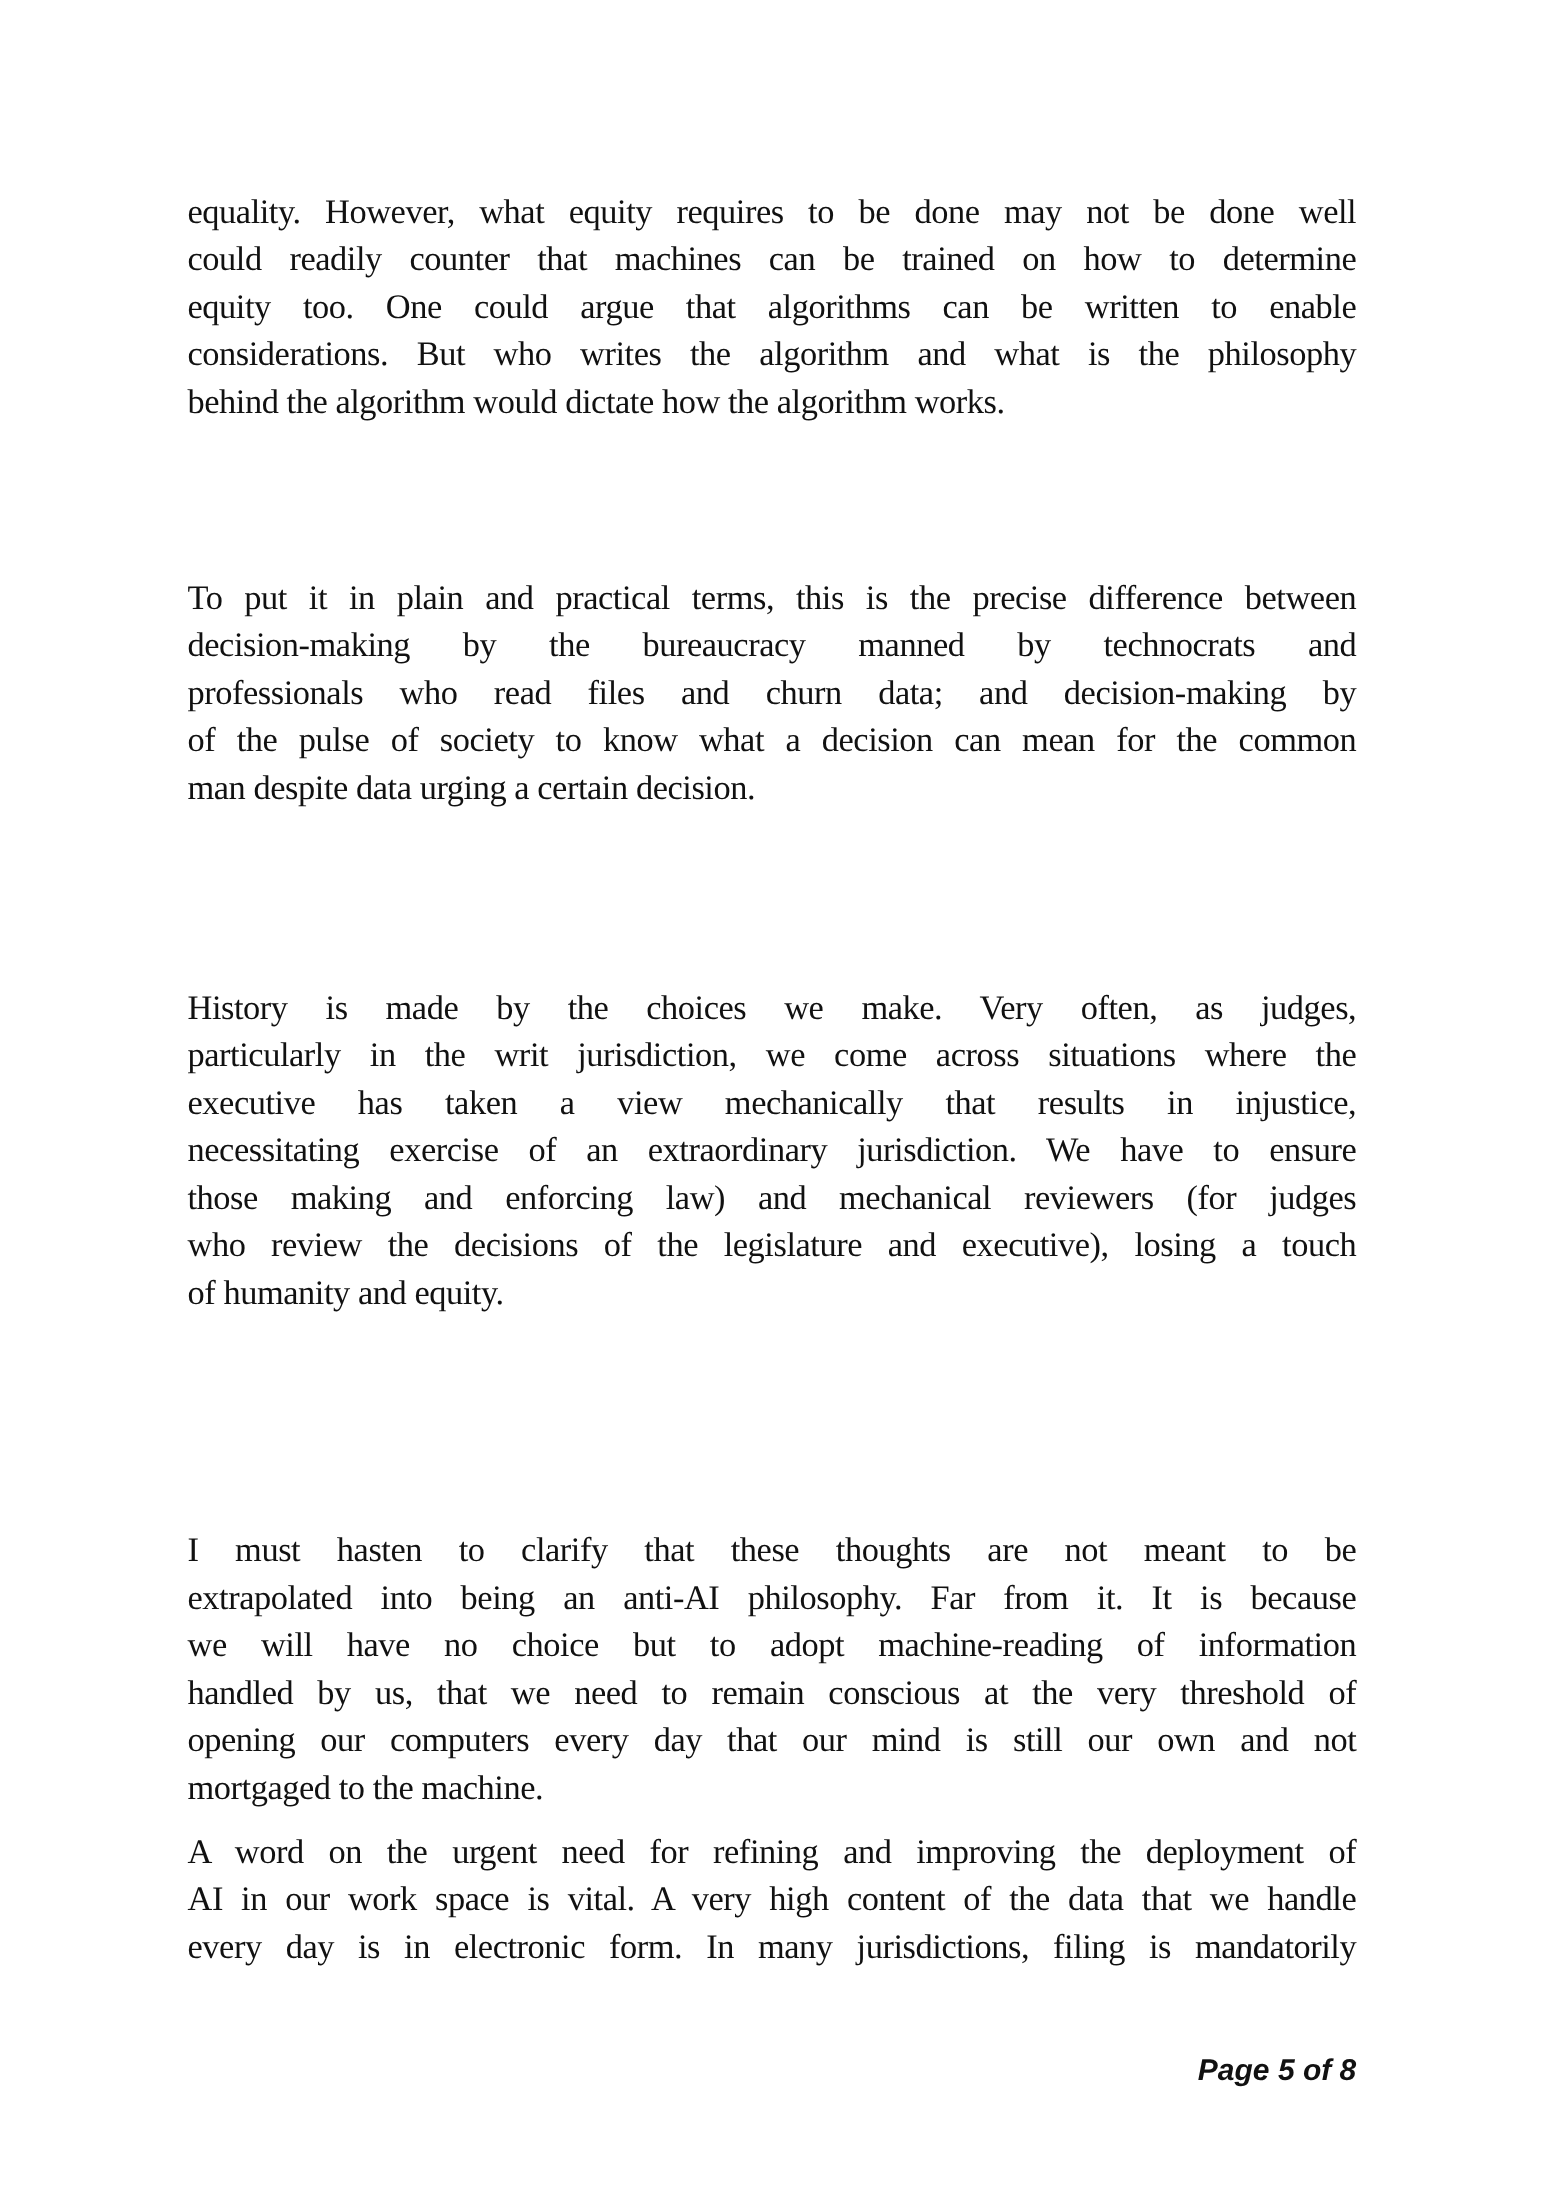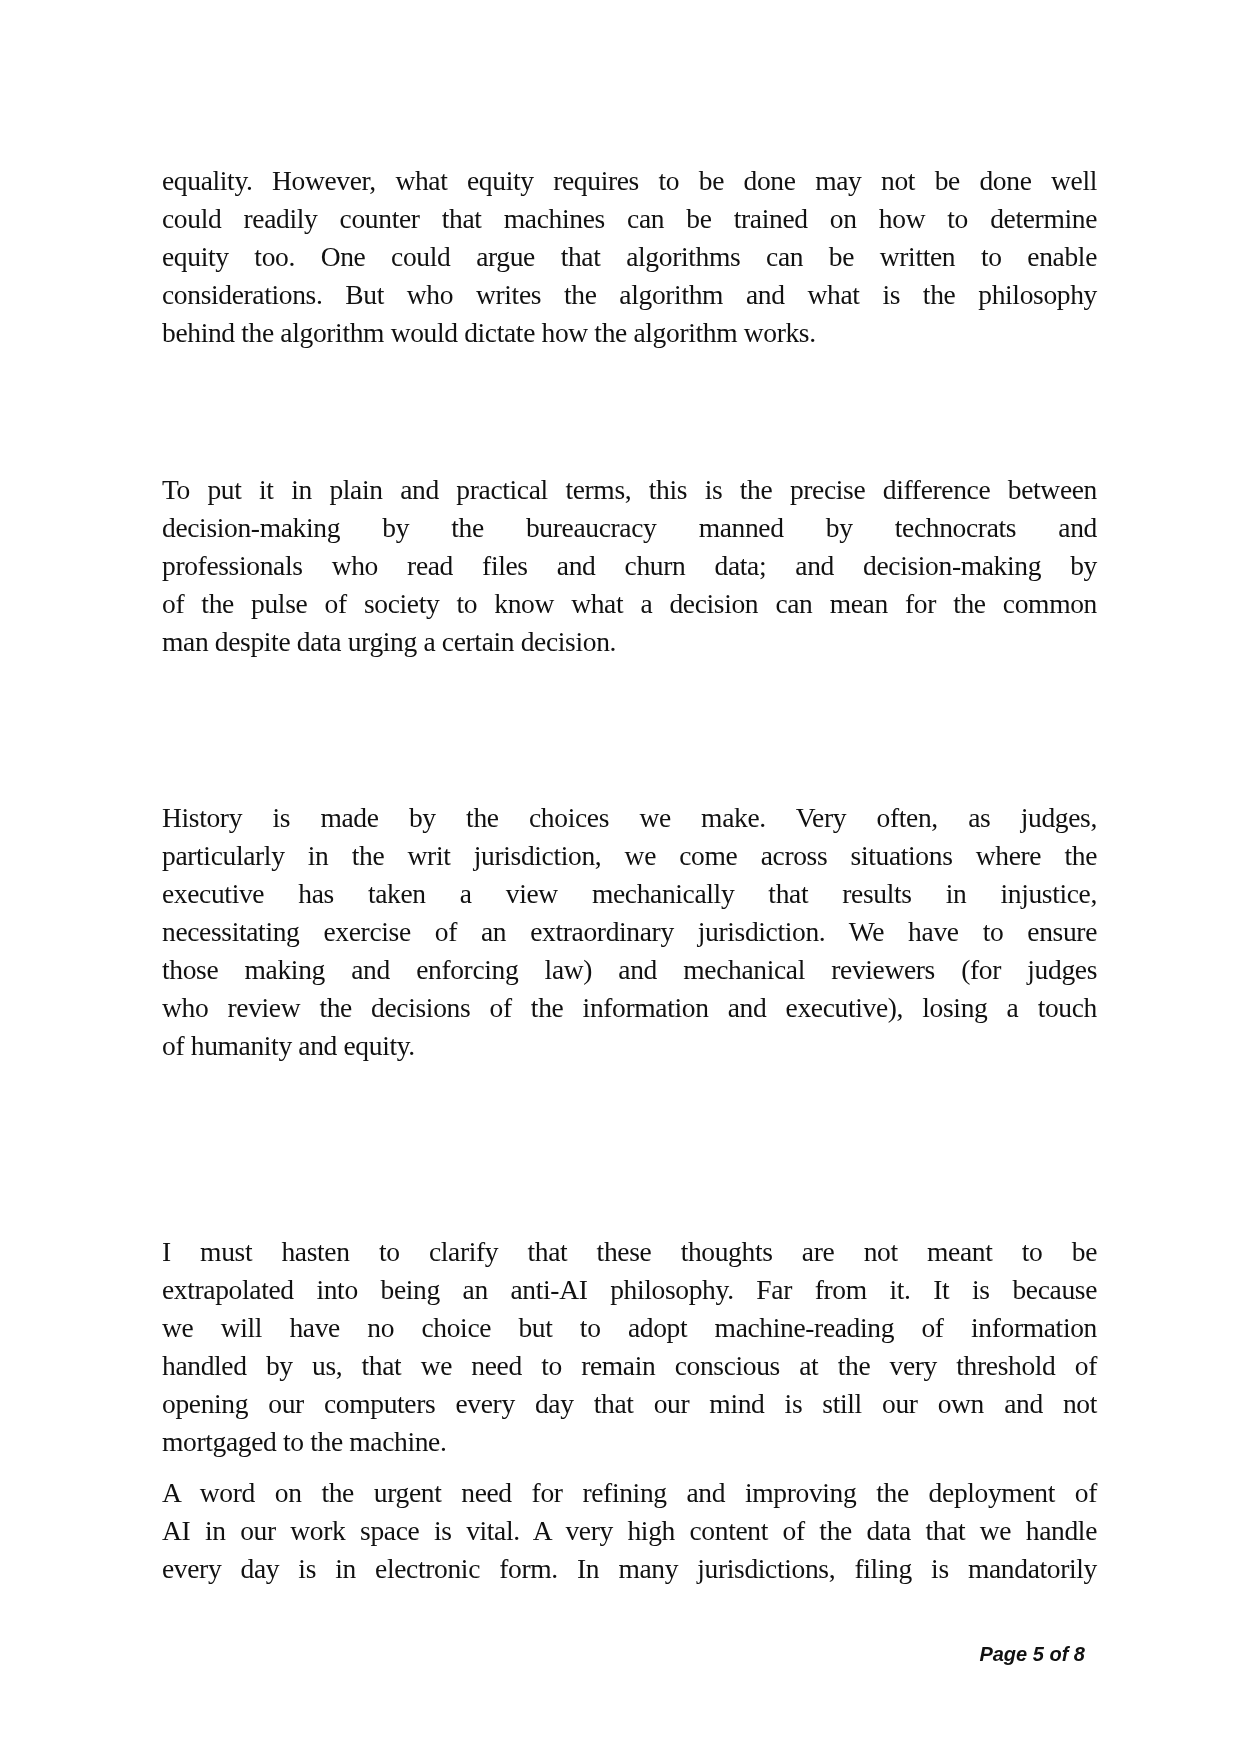--- a/index.html
+++ b/index.html
@@ -20,21 +20,21 @@
       left: 0;
       top: 0;
       width: 1241px;
       height: 1755px;
       background: #ffffff;
     }
     .para {
       position: absolute;
       left: 150px;
       width: 935px;
-      margin: 12px;
+      margin: 0;
     }
     .line {
       display: block;
       height: 38px;
       line-height: 38px;
       font-size: 27.5px;
       text-align: justify;
       text-align-last: justify;
       white-space: nowrap;
       letter-spacing: -0.35px;
@@ -50,21 +50,21 @@
     .p5 { top: 1462px; }
     .footer {
       position: absolute;
       left: 900px;
       width: 185px;
       top: 1643px;
       text-align: right;
       font-family: "Liberation Sans", "DejaVu Sans", sans-serif;
       font-weight: bold;
       font-style: italic;
-      font-size: 20px;
+      font-size: 24px;
       color: #111111;
     }
   </style>
 </head>
 <body>
 
 <div class="page">
 
   <p class="para p1">
     <span class="line">equality.  However, what equity requires to be done may not be done well</span>
@@ -81,21 +81,21 @@
     <span class="line">of the pulse of society to know what a decision can mean for the common</span>
     <span class="line last">man despite data urging a certain decision.</span>
   </p>
 
   <p class="para p3">
     <span class="line">History is made by the choices we make.  Very often, as judges,</span>
     <span class="line">particularly in the writ jurisdiction, we come across situations where the</span>
     <span class="line">executive has taken a view mechanically that results in injustice,</span>
     <span class="line">necessitating exercise of an extraordinary jurisdiction.  We have to ensure</span>
     <span class="line">those making and enforcing law) and mechanical reviewers (for judges</span>
-    <span class="line">who review the decisions of the information and executive), losing a touch</span>
+    <span class="line">who review the decisions of the legislature and executive), losing a touch</span>
     <span class="line last">of humanity and equity.</span>
   </p>
 
   <p class="para p4">
     <span class="line">I must hasten to clarify that these thoughts are not meant to be</span>
     <span class="line">extrapolated into being an anti-AI philosophy.  Far from it. It is because</span>
     <span class="line">we will have no choice but to adopt machine-reading of information</span>
     <span class="line">handled by us, that we need to remain conscious at the very threshold of</span>
     <span class="line">opening our computers every day that our mind is still our own and not</span>
     <span class="line last">mortgaged to the machine.</span>

